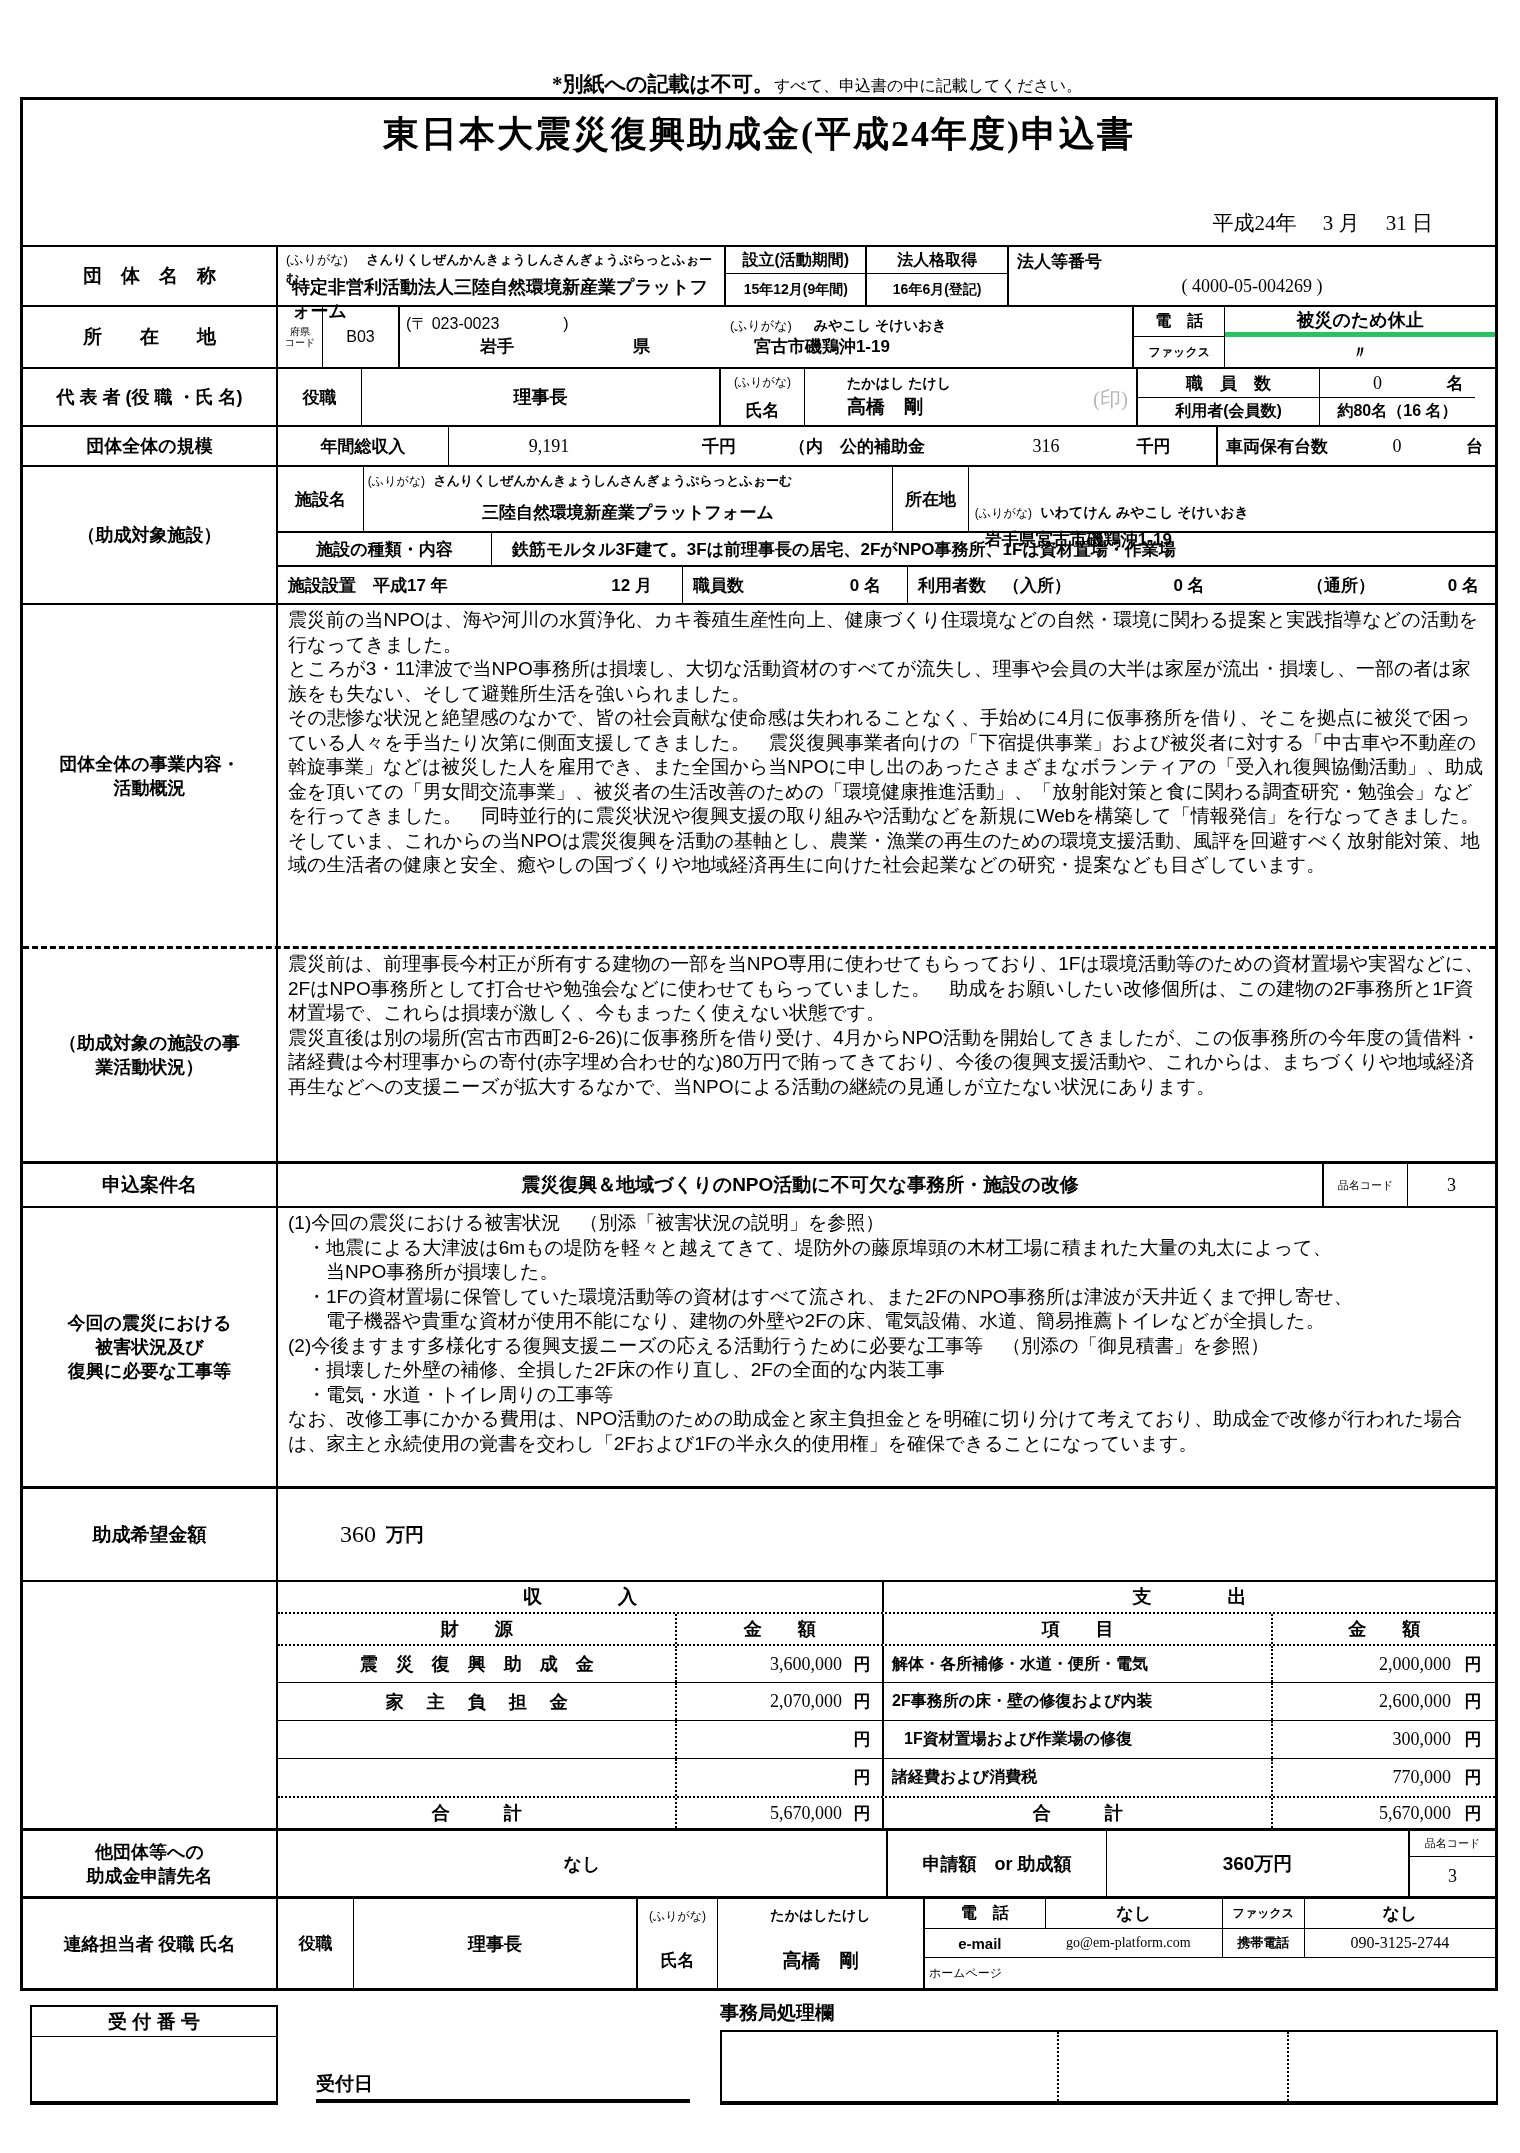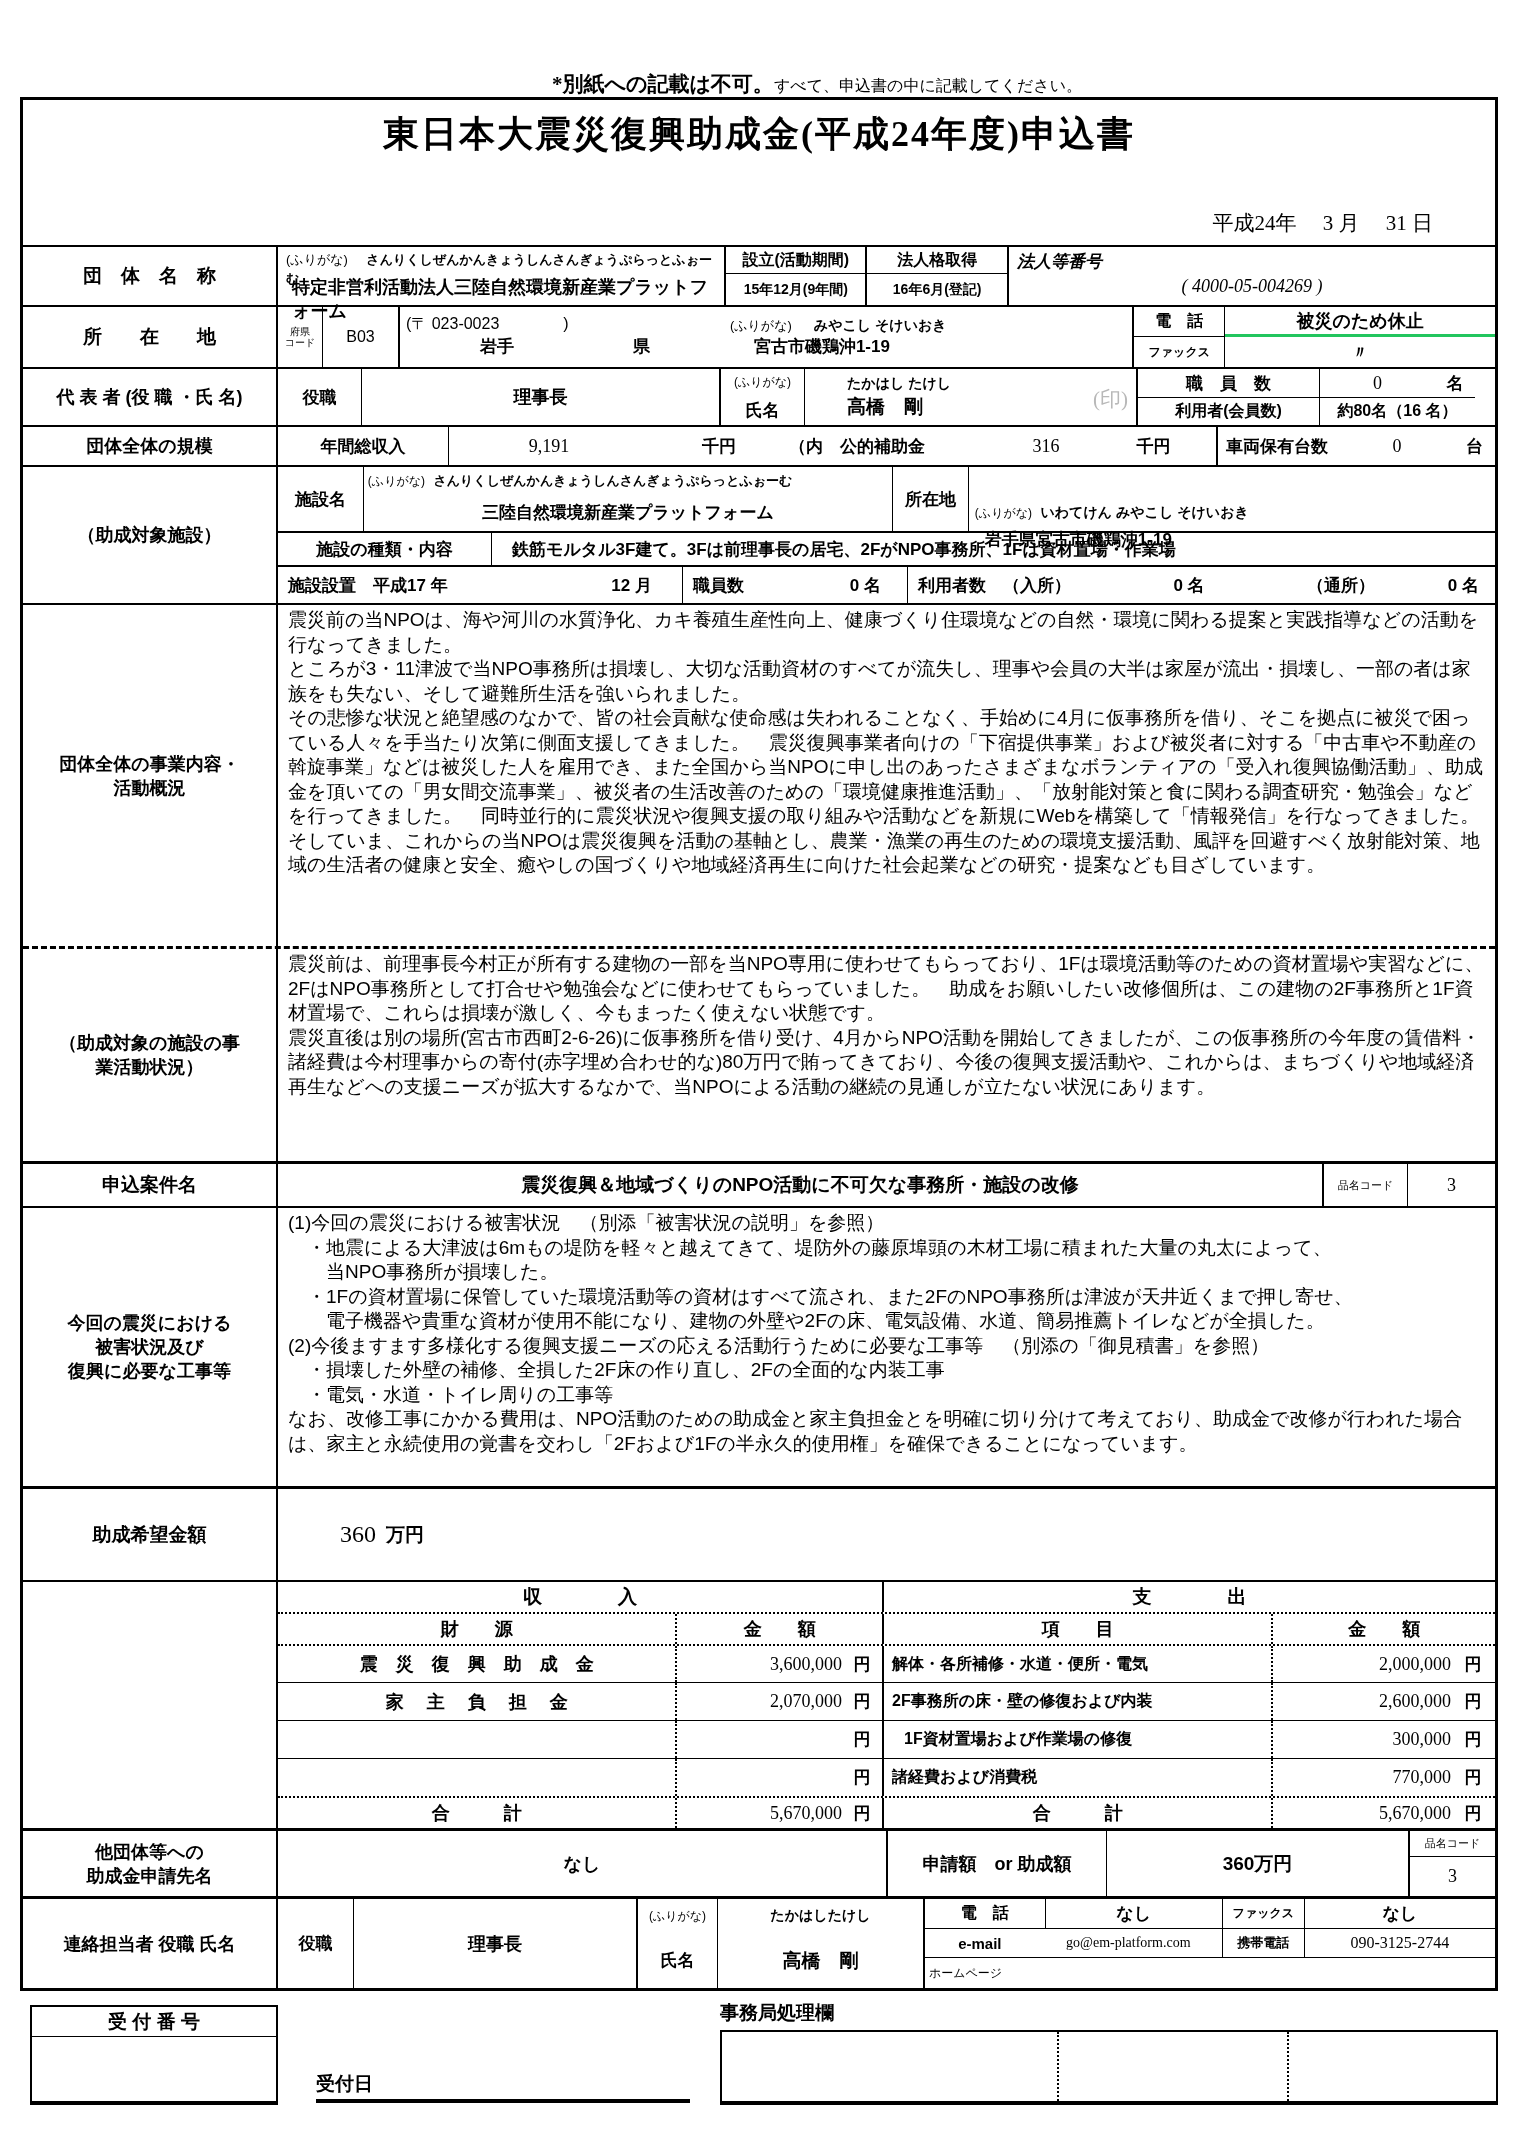--- a/index.html
+++ b/index.html
@@ -65,21 +65,21 @@
       <div class="bold fs18" style="padding:4px 0 0 14px;">特定非営利活動法人三陸自然環境新産業プラットフォーム</div>
     </div>
     <div class="c bl col" style="width:146px;">
       <div class="hdrcell fs16" style="height:27px;">設立(活動期間)</div>
       <div class="cc fs14 bold" style="flex:1;">15年12月(9年間)</div>
     </div>
     <div class="c bl col" style="width:147px;">
       <div class="hdrcell fs16" style="height:27px;">法人格取得</div>
       <div class="cc fs14 bold" style="flex:1;">16年6月(登記)</div>
     </div>
-    <div class="c bl col" style="width:506px;font-style:italic;">
+    <div class="c bl col" style="width:506px;">
       <div class="bold fs17" style="padding:3px 0 0 8px;">法人等番号</div>
       <div class="cc serif fs18" style="flex:1;padding-bottom:6px;">(  4000-05-004269  )</div>
     </div>
   </div>
 
   <div class="row" style="height:62px;">
     <div class="lbl">所　　在　　地</div>
     <div class="c bl cc" style="width:46px;white-space:pre-line;font-size:10px;line-height:11px;text-align:center;">府県
 コード</div>
     <div class="c bl1 cc fs16" style="width:76px;">B03</div>
@@ -92,21 +92,21 @@
       <div style="display:flex;align-items:flex-end;padding-bottom:4px;">
         <span class="bold fs17" style="padding-left:80px;width:330px;">岩手　　　　　　　県</span>
         <span class="bold fs17" style="margin-left:24px;">宮古市磯鶏沖1-19</span>
       </div>
     </div>
     <div class="c bl col" style="width:92px;">
       <div class="cc bold fs16" style="height:30px;border-bottom:1px solid #000;">電　話</div>
       <div class="cc bold fs12" style="flex:1;">ファックス</div>
     </div>
     <div class="c bl1 col" style="width:271px;">
-      <div class="cc bold fs18" style="height:30px;border-bottom:3px solid #22c55e;">被災のため休止</div>
+      <div class="cc bold fs18" style="height:30px;border-bottom:5px solid #22c55e;">被災のため休止</div>
       <div class="cc bold fs17" style="flex:1;">〃</div>
     </div>
   </div>
 
   <div class="row" style="height:58px;">
     <div class="lbl" style="font-size:18px;">代 表 者 (役 職 ・氏 名)</div>
     <div class="c bl cc bold fs17" style="width:85px;">役職</div>
     <div class="c bl1 cc bold fs18" style="width:358px;">理事長</div>
     <div class="c bl col" style="width:85px;">
       <div class="cc fs12" style="height:26px;">(ふりがな)</div>

